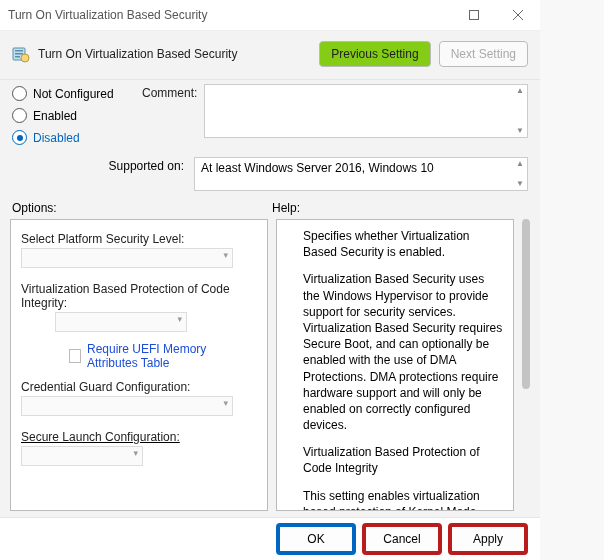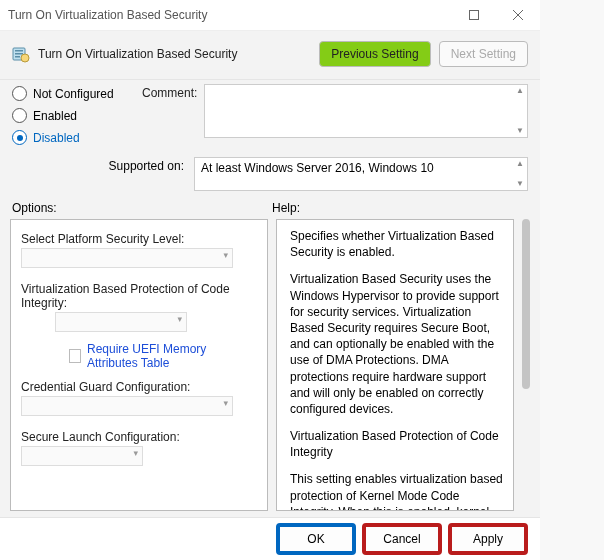--- a/index.html
+++ b/index.html
@@ -208,21 +208,21 @@
     width: 12px; height: 12px; border: 1px solid #bbb; background: #fff;
   }
   .help-col {
     flex: 1;
     position: relative;
     padding: 8px 10px 8px 10px;
     font-size: 12px;
     line-height: 1.35;
     overflow: hidden;
   }
-  .help-col p { margin: 0 0 11px 3px; }
+  .help-col p { margin: 0 0 11px 16px; }
   
   .footer {
     height: 42px;
     display: flex;
     align-items: center;
     justify-content: flex-end;
     gap: 6px;
     padding: 0 12px;
     border-top: 1px solid #e5e5e5;
     background: #fff;
@@ -352,21 +352,21 @@
       <div class="opt-check">
         <span class="cb"></span>
         <span>Require UEFI Memory Attributes Table</span>
       </div>
       <div class="opt-group" style="margin-top:4px;">
         <div class="opt-label">Credential Guard Configuration:</div>
         <div class="opt-dropdown">
             <span class="dd-arrow">▾</span>
           </div>
       </div>
-      <div class="opt-group" style="margin-top:8px;">
+      <div class="opt-group" style="margin-top:8px;text-decoration:underline;">
         <div class="opt-label">Secure Launch Configuration:</div>
         <div class="opt-dropdown narrower">
             <span class="dd-arrow">▾</span>
           </div>
       </div>
     </div>
 
     <div class="help-col">
       <p>Specifies whether Virtualization Based Security is enabled.</p>
       <p>Virtualization Based Security uses the Windows Hypervisor to provide support for security services. Virtualization Based Security requires Secure Boot, and can optionally be enabled with the use of DMA Protections. DMA protections require hardware support and will only be enabled on correctly configured devices.</p>

